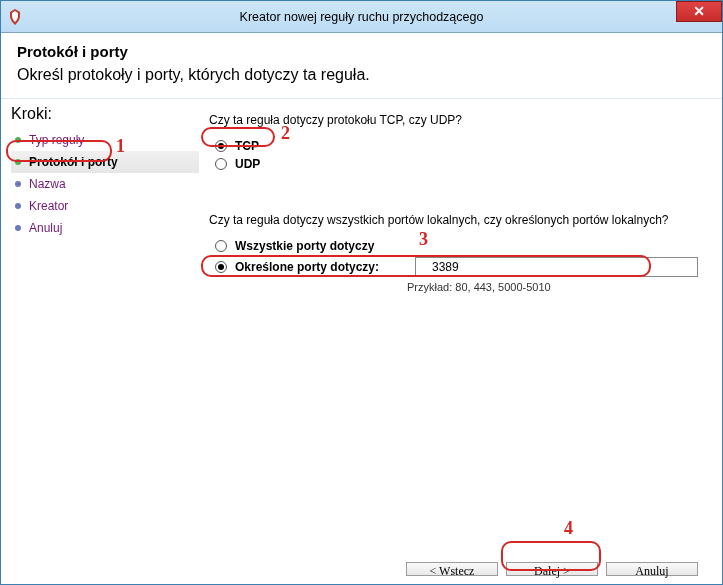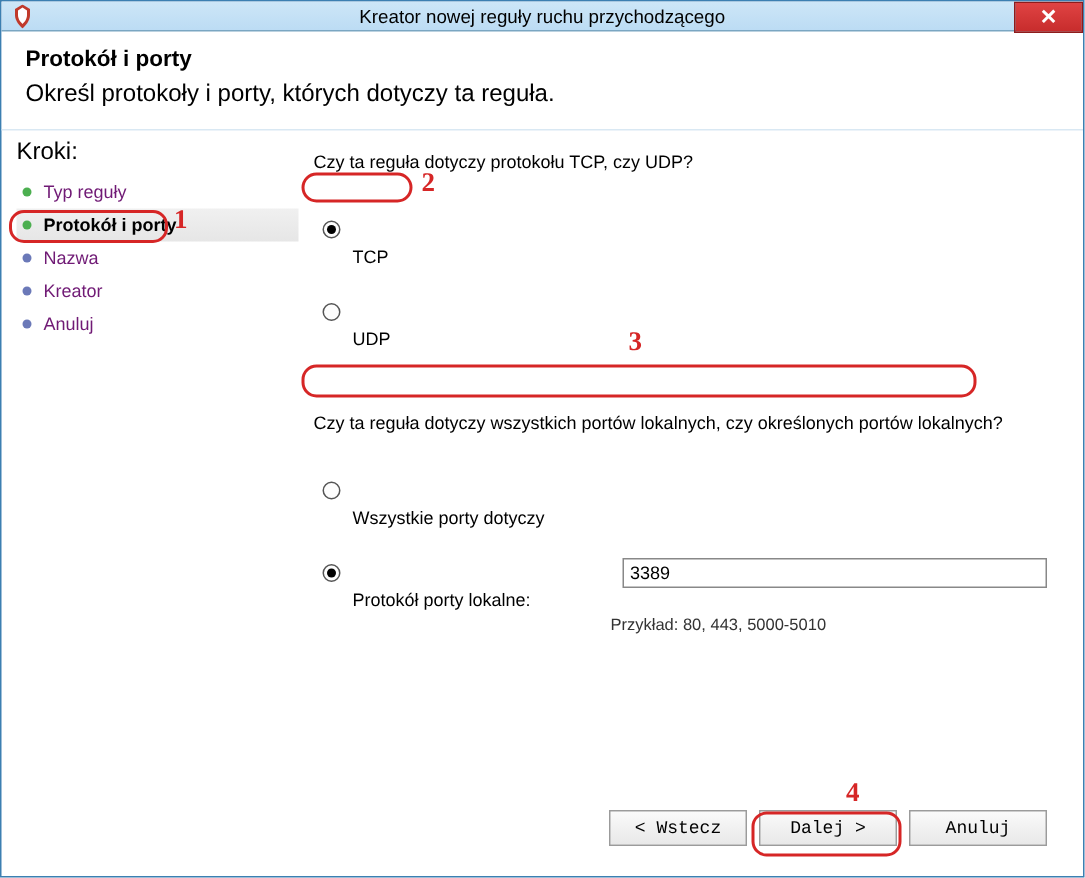--- a/index.html
+++ b/index.html
@@ -9,21 +9,21 @@
     font-size: 12px;
     background: #fff;
     width: 723px;
     height: 585px;
     overflow: hidden;
     border: 1px solid #3c7fb1;
   }
 
   
   .titlebar {
-    height: 20px;
+    height: 32px;
     background: linear-gradient(to bottom,#cde6f7,#bcdcf4);
     display: flex;
     align-items: center;
     border-bottom: 1px solid #7aa6c2;
     position: relative;
   }
   .titlebar .app-icon {
     width: 16px; height: 16px; margin: 0 6px;
   }
   .titlebar .title {
@@ -116,52 +116,52 @@
     width:12px; height:12px;
     border:1px solid #555; border-radius:50%;
     margin-right:8px;
     position:relative; flex-shrink:0;
     background:#fdfdfd;
   }
   .radio-dot.checked::after{
     content:""; position:absolute; top:2px; left:2px;
     width:6px; height:6px; background:#000; border-radius:50%;
   }
-  .bold { font-weight:normal;margin-top:37px;}
+  .bold { font-weight:bold;}
   .spacer { height:34px;}
 
   .port-row {
     display:flex; align-items:center;
     margin:4px 0 0 6px;
   }
   .port-input {
     flex:1; margin-left:8px;
     border:1px solid #888; height:20px;
-    padding:1px 4px; font-size:12px;
+    padding:1px 16px; font-size:12px;
     font-family:inherit;
     background:#fff;
   }
   .hint {
     margin: 4px 0 0 198px;
     font-size:11px; color:#333;
   }
 
   
   .buttons {
     position:absolute;
     right: 24px;
     bottom: 18px;
     display:flex; gap:8px;
   }
   .btn {
-    min-width: 92px; height:24px;
+    min-width: 92px; height:14px;
     background: linear-gradient(to bottom,#fafafa,#e8e8e8);
     border:1px solid #9b9b9b;
     font-size:12px;
-    font-family:Liberation Mono, monospace;
+    font-family:Liberation Serif, serif;
     cursor:pointer;
   }
 
   
   .ann {
     position:absolute;
     border:2px solid #d62626;
     border-radius:10px;
     pointer-events:none;
   }
@@ -236,21 +236,21 @@
     <div class="spacer"></div>
 
     <div class="q-text">Czy ta reguła dotyczy wszystkich portów lokalnych, czy określonych portów lokalnych?</div>
 
     <div class="radio-row">
       <span class="radio-dot"></span>
       <span class="bold">Wszystkie porty dotyczy</span>
     </div>
     <div class="port-row">
       <span class="radio-dot checked" style="cursor:pointer"></span>
-      <span class="bold" style="width:172px; cursor:pointer;">Protokół porty lokalne:</span>
+      <span class="bold" style="width:172px; cursor:pointer;">Określone porty dotyczy:</span>
       <input class="port-input" value="3389" style="">
     </div>
     <div class="hint">Przykład: 80, 443, 5000-5010</div>
 
     <div class="buttons">
       <button class="btn">&lt; Wstecz</button>
       <button class="btn">Dalej &gt;</button>
       <button class="btn">Anuluj</button>
     </div>
 

